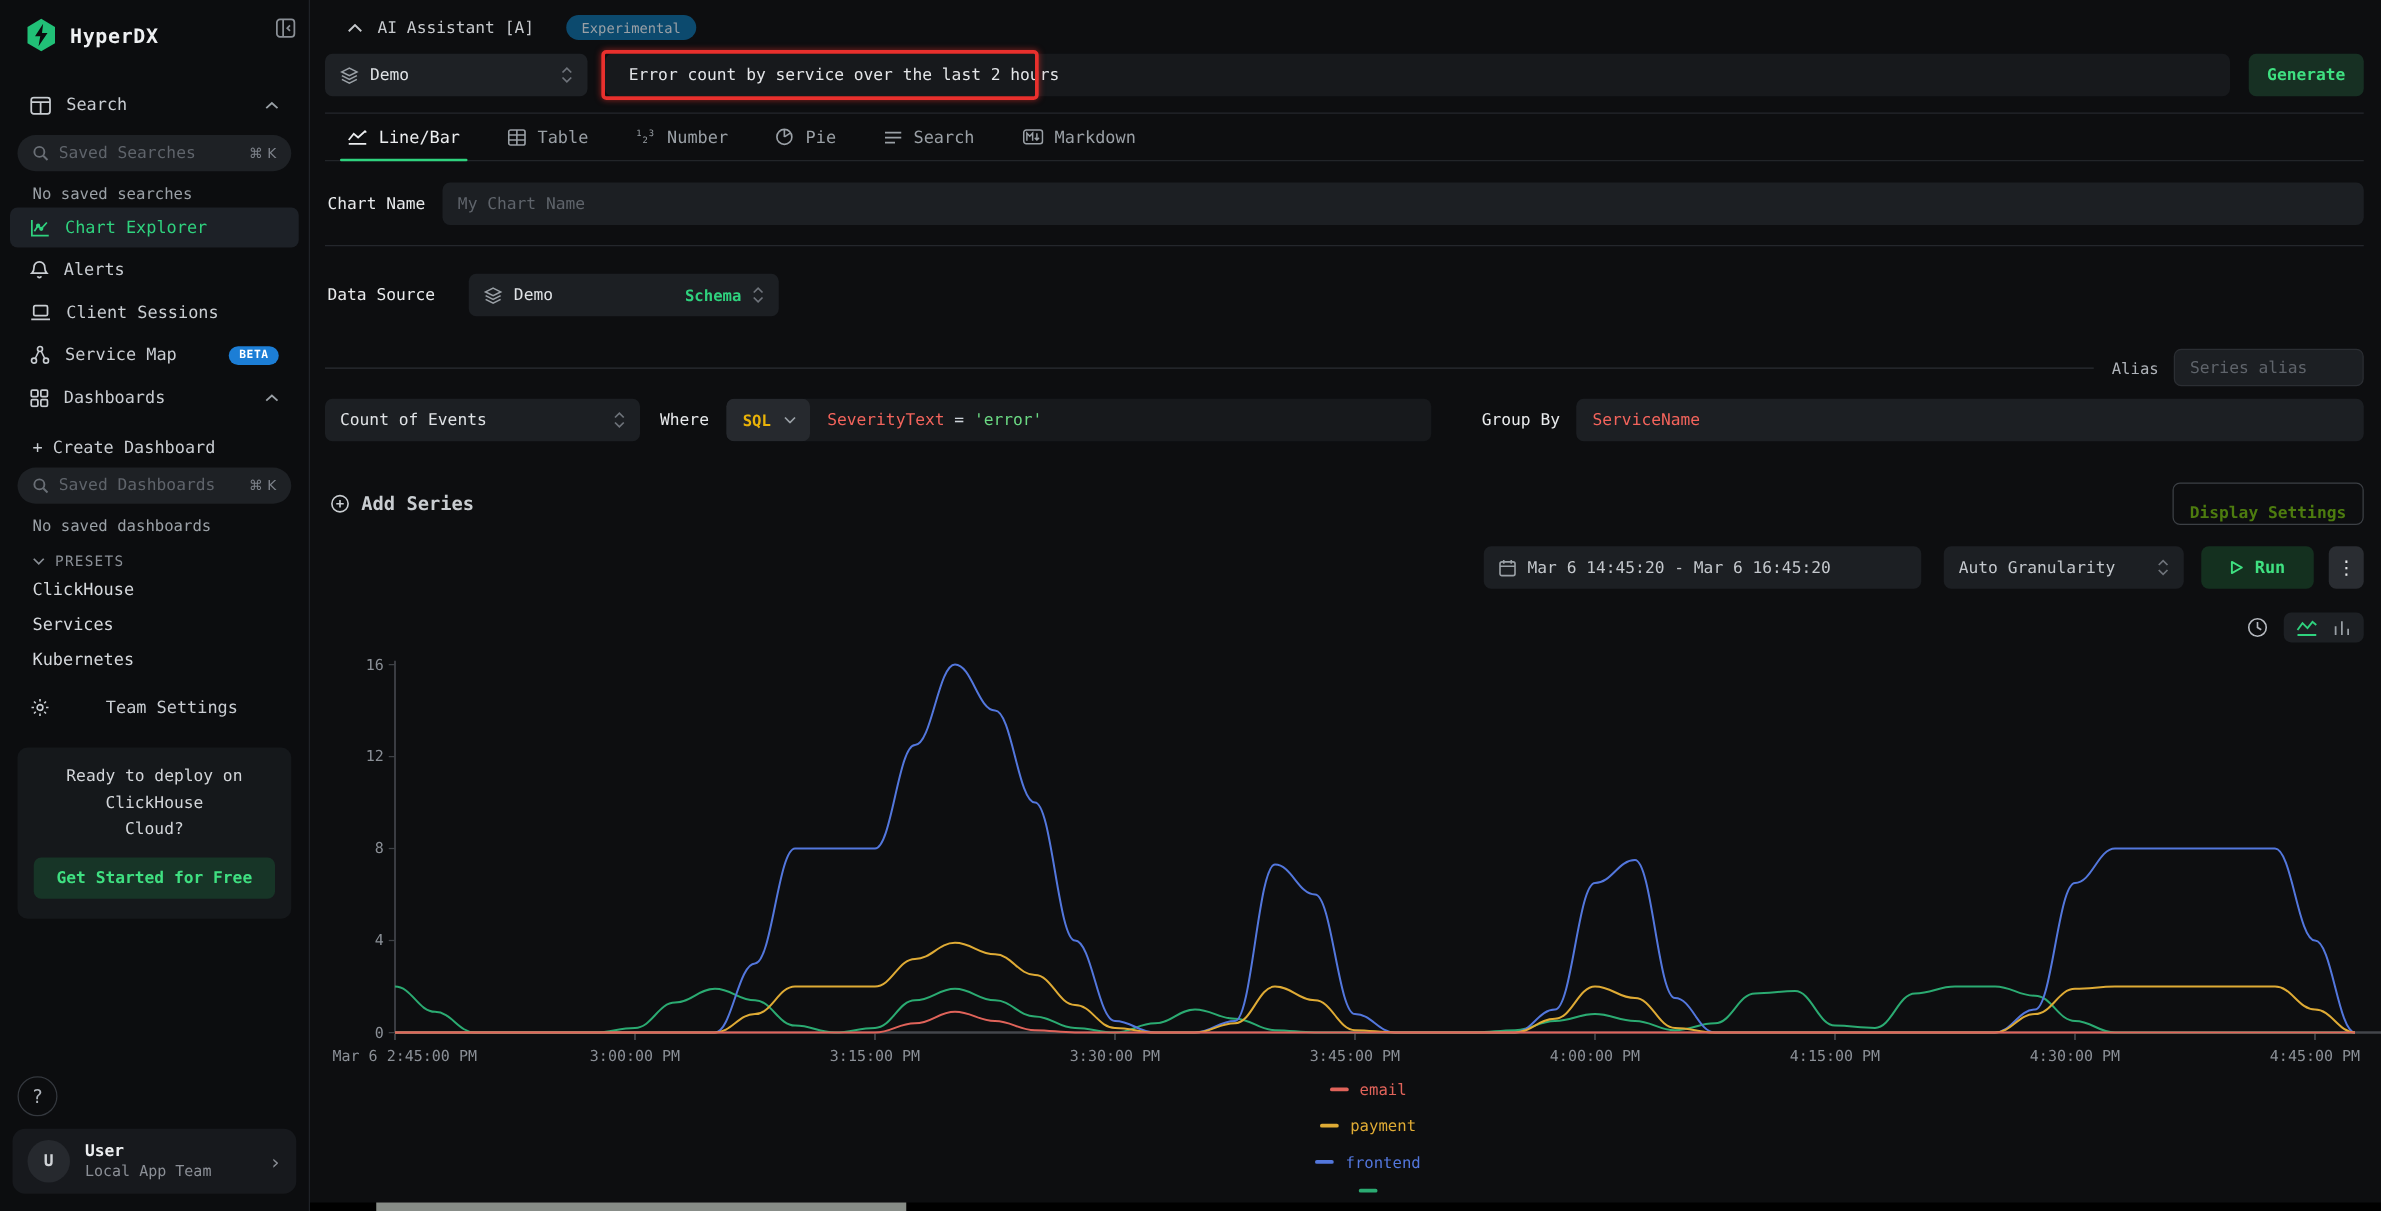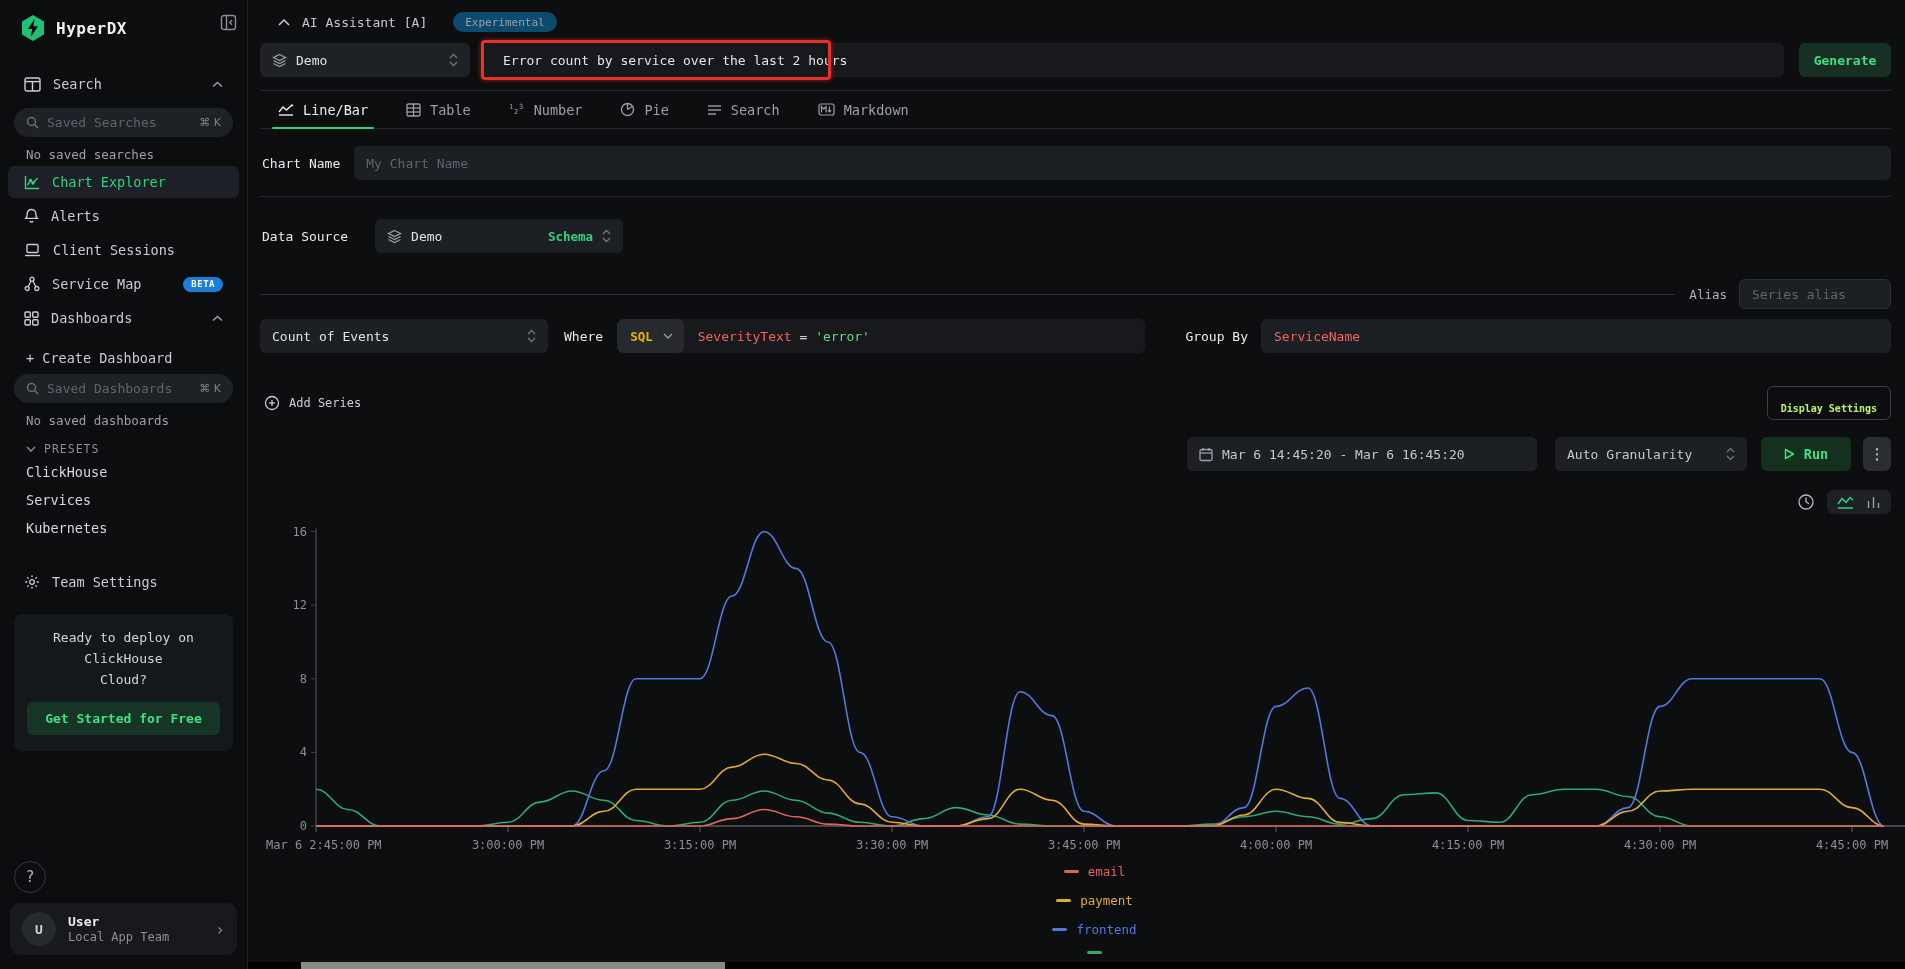--- a/index.html
+++ b/index.html
@@ -64,33 +64,33 @@
   .grow1{flex:1;}
   .ds-row{margin-top:22px;}
   .ds-row .form-label{margin-left:2px;margin-right:27px;}
   .ds-select{width:248px;}
   .schema{color:#2fd27e;font-weight:bold;font-size:12.5px;margin-left:auto;}
   .alias-row{margin-top:26px;}
   .alias-line{flex:1;border-top:1px solid #2b2e33;margin-right:14px;}
   .alias-label{color:#aeb2b8;font-size:12.5px;margin-right:12px;}
   .alias-input{width:152px;height:30px;border:1px solid #2b2e33;background:#1c1f23;}
   .series-row{margin-top:10px;}
-  .agg-select{width:288px;}
+  .agg-select{width:252px;}
   .where-label{margin:0 14px 0 16px;}
   .sql-group{flex:1;display:flex;align-items:center;background:#17191c;border-radius:6px;height:34px;overflow:hidden;}
   .sql-select{display:flex;align-items:center;gap:10px;background:#26292e;height:34px;padding:0 11px 0 13px;color:#eab308;font-weight:bold;font-size:12.5px;cursor:pointer;border-radius:6px;}
   .sql-expr{padding-left:14px;font-size:13px;white-space:nowrap;}
   .tok-col{color:#f4645c;}
   .tok-op{color:#ced4da;}
   .tok-str{color:#6bd983;}
   .groupby-label{margin:0 13px 0 40px;}
   .gb-input{width:630px;display:flex;align-items:center;background:#1c1f23;border-radius:6px;height:34px;padding:0 13px;color:#f4645c;}
   .actions-row{margin-top:33px;justify-content:space-between;}
-  .add-series{display:flex;align-items:center;gap:9px;color:#c9cdd1;font-weight:normal;font-size:12px;padding-left:4px;cursor:pointer;}
-  .disp-btn{height:30px;border:1px solid #3c4045;background:transparent;color:#bef264;font-weight:bold;font-size:10px;border-radius:6px;padding:16px 13px;cursor:pointer;}
+  .add-series{display:flex;align-items:center;gap:9px;color:#c9cdd1;font-weight:bold;font-size:15px;padding-left:4px;cursor:pointer;}
+  .disp-btn{height:30px;border:1px solid #3c4045;background:transparent;color:#4d7c0f;font-weight:bold;font-size:13px;border-radius:6px;padding:16px 13px;cursor:pointer;}
   .toolbar-row{margin-top:17px;justify-content:flex-end;gap:0;}
   .date-box{width:350px;height:34px;margin-right:18px;color:#c4c8cd;font-size:13px;}
   .gran-select{width:192px;margin-right:14px;color:#c4c8cd;}
   .run-btn{width:90px;height:34px;background:#14301f;border:none;border-radius:6px;color:#3fe081;font-weight:bold;font-size:13.5px;display:flex;align-items:center;justify-content:center;gap:9px;cursor:pointer;margin-right:12px;}
   .kebab-btn{width:28px;height:34px;background:#2a2d32;border:none;border-radius:6px;color:#e6e8ea;font-size:15px;cursor:pointer;}
   .view-row{margin-top:19px;justify-content:flex-end;align-items:center;gap:12px;}
   .view-toggle{display:flex;align-items:center;gap:4px;background:#1d2024;border-radius:6px;padding:3px 6px;}
 
   .chart-wrap{margin-top:12px;}
   .tick{fill:#8a8f96;font-size:12px;font-family:"DejaVu Sans Mono",monospace;}
@@ -239,21 +239,21 @@
           <svg width="10" height="6" viewBox="0 0 10 6" fill="none" stroke="#8a8f96" stroke-width="1.4">
             <polyline points="1,1 5,5 9,1"></polyline>
           </svg>
         </span>
       <span>PRESETS</span>
     </div>
     <div class="preset-item">ClickHouse</div>
     <div class="preset-item">Services</div>
     <div class="preset-item">Kubernetes</div>
 
-    <div class="side-item" style="margin-top:24px;">
+    <div class="side-item" style="margin-top:8px;text-align:center;">
       <span>
           <svg width="16" height="16" viewBox="0 0 16 16" fill="none" stroke="#c9cdd2" stroke-width="1.3">
             <circle cx="8" cy="8" r="2.3"></circle>
             <path d="M8 1.2v2M8 12.8v2M1.2 8h2M12.8 8h2M3.2 3.2l1.4 1.4M11.4 11.4l1.4 1.4M12.8 3.2l-1.4 1.4M4.6 11.4l-1.4 1.4"></path>
           </svg>
         </span>
       <span class="grow">Team Settings</span>
     </div>
 
     <div class="deploy-card">

